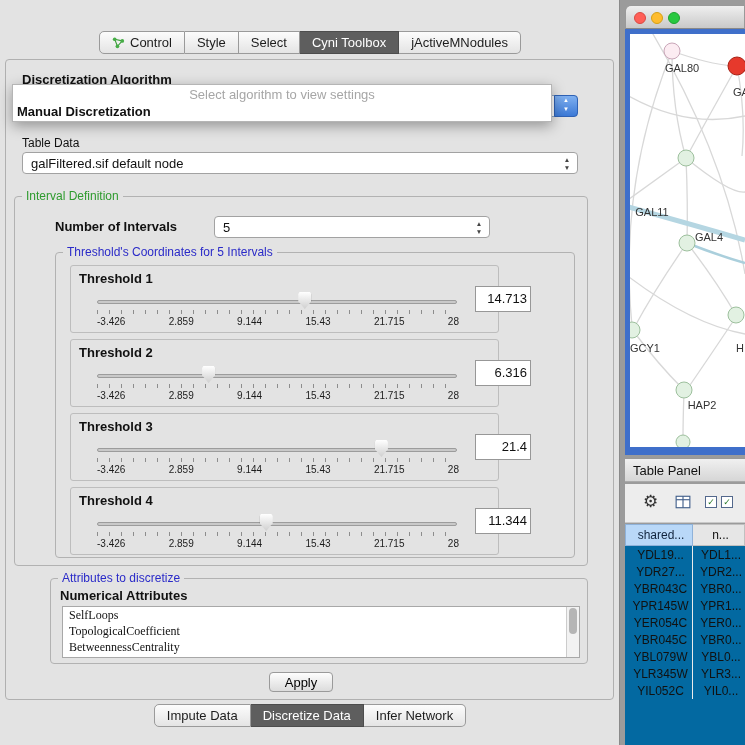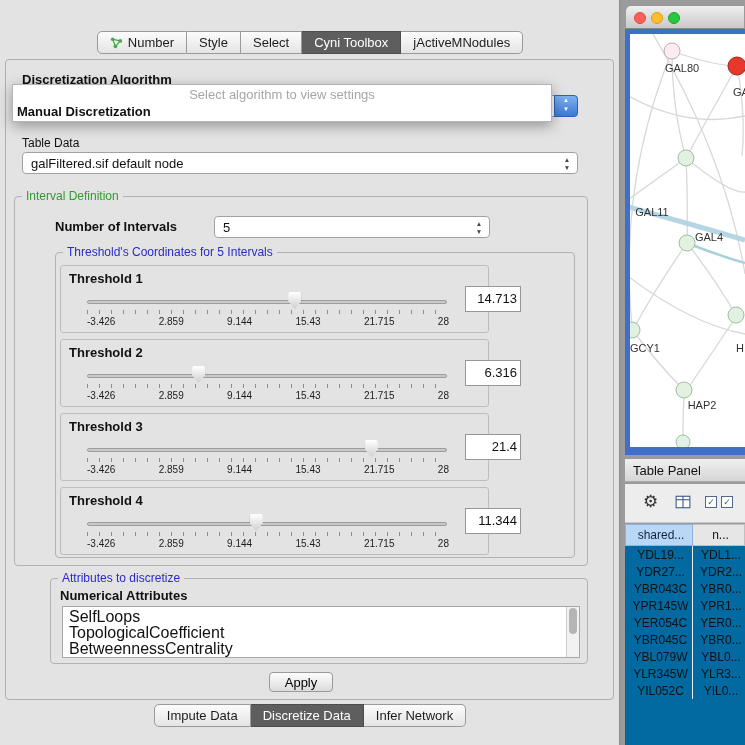--- a/index.html
+++ b/index.html
@@ -46,38 +46,38 @@
   #num-intervals-combo { left:214px; top:216px; width:276px; height:22px; }
 
   .group { position:absolute; border:1px solid #b2b2b2; border-radius:4px; }
   .group-title { position:absolute; font-size:12px; background:#e3e3e3; padding:0 4px; z-index:2; }
   #interval-group { left:14px; top:196px; width:574px; height:370px; }
   #interval-title { left:22px; top:189px; color:#2e9b2e; }
   #num-intervals-label { position:absolute; left:55px; top:219px; font-size:13px; font-weight:bold; }
   #thresholds-group { position:absolute; left:55px; top:252px; width:520px; height:306px; border:1px solid #b2b2b2; border-radius:4px; }
   #thresholds-title { left:63px; top:245px; color:#2a2ac8; }
 
-  .th-panel { position:absolute; left:4px; width:429px; height:68px; border:1px solid #bdbdbd; border-radius:3px; background:#e3e3e3; }
+  .th-panel { position:absolute; left:14px; width:429px; height:68px; border:1px solid #bdbdbd; border-radius:3px; background:#e3e3e3; }
   .th-label { position:absolute; left:8px; top:5px; font-size:13px; font-weight:bold; }
   .th-slider { position:absolute; left:26px; top:26px; width:360px; height:24px; }
   .th-track { position:absolute; left:0; right:0; top:8px; height:4px; background:#c9c9c9; border:1px solid #9c9c9c; border-radius:2px; }
   .th-thumb { position:absolute; top:0; width:13px; height:17px; background:linear-gradient(#ffffff,#cfcfcf);
        clip-path:polygon(10% 0,90% 0,100% 12%,100% 55%,50% 100%,0 55%,0 12%);
        filter:drop-shadow(0 1px 1.5px rgba(0,0,0,.55)); }
   .th-ticks { position:absolute; left:0; right:0; top:18px; height:4px;
        background:repeating-linear-gradient(to right,#8d8d8d 0,#8d8d8d 1px,transparent 1px,transparent 12px); }
   .th-scale { position:absolute; left:26px; top:50px; width:362px; display:flex; justify-content:space-between; font-size:10px; color:#1c1c1c; }
   .th-value { position:absolute; left:404px; top:20px; width:56px; height:26px; background:#fff; border:1px solid #979797;
        font-size:13px; text-align:right; line-height:24px; padding-right:3px; }
 
   #attr-group { left:50px; top:578px; width:538px; height:86px; }
   #attr-title { left:58px; top:571px; color:#2a2ac8; }
   #attr-sublabel { position:absolute; left:60px; top:588px; font-size:13px; font-weight:bold; }
   #attr-list { position:absolute; left:62px; top:606px; width:518px; height:52px; background:#fff; border:1px solid #a8a8a8; overflow:hidden; }
-  .attr-item { font-size:16px; height:16px; padding:1px 12px 0 6px; color:#111; }
+  .attr-item { font-size:12px; height:16px; padding:1px 12px 0 6px; color:#111;font-family:Liberation Serif, serif; }
   #attr-scrollbar { position:absolute; right:0; top:0; width:13px; height:100%; background:#f2f2f2; border-left:1px solid #ccc; }
   #attr-thumb { position:absolute; left:2px; top:1px; width:8px; height:26px; background:#b5b5b5; border-radius:5px; }
 
   #apply-btn { position:absolute; left:269px; top:672px; width:64px; height:20px; background:linear-gradient(#fdfdfd,#dcdcdc);
        border:1px solid #9a9a9a; border-radius:4px; font-size:13px; font-family:"Liberation Sans",sans-serif; }
 
   
   #net-window { position:absolute; left:625px; top:5px; width:120px; height:450px; }
   #net-titlebar { position:absolute; left:0; top:0; width:120px; height:24px; background:linear-gradient(#efefef,#c9c9c9);
        border:1px solid #999; border-bottom:1px solid #888; border-radius:6px 0 0 0; }
@@ -116,21 +116,21 @@
   <div id="control-panel">
 
     <div id="top-tabs" class="tabbar">
         <div class="tab">
           <svg viewBox="0 0 12 12" class="net-ic">
             <path d="M2.5 3 L9.5 4.5 L5 9.5 Z" fill="none" stroke="#3a9b3a"></path>
             <circle cx="2.5" cy="3" r="1.7" fill="#46ad46"></circle>
             <circle cx="9.5" cy="4.5" r="1.7" fill="#46ad46"></circle>
             <circle cx="5" cy="9.5" r="1.7" fill="#46ad46"></circle>
           </svg>
-          <span>Number</span>
+          <span>Control</span>
         </div>
         <div class="tab">
           <span>Style</span>
         </div>
         <div class="tab">
           <span>Select</span>
         </div>
         <div class="tab selected">
           <span>Cyni Toolbox</span>
         </div>

